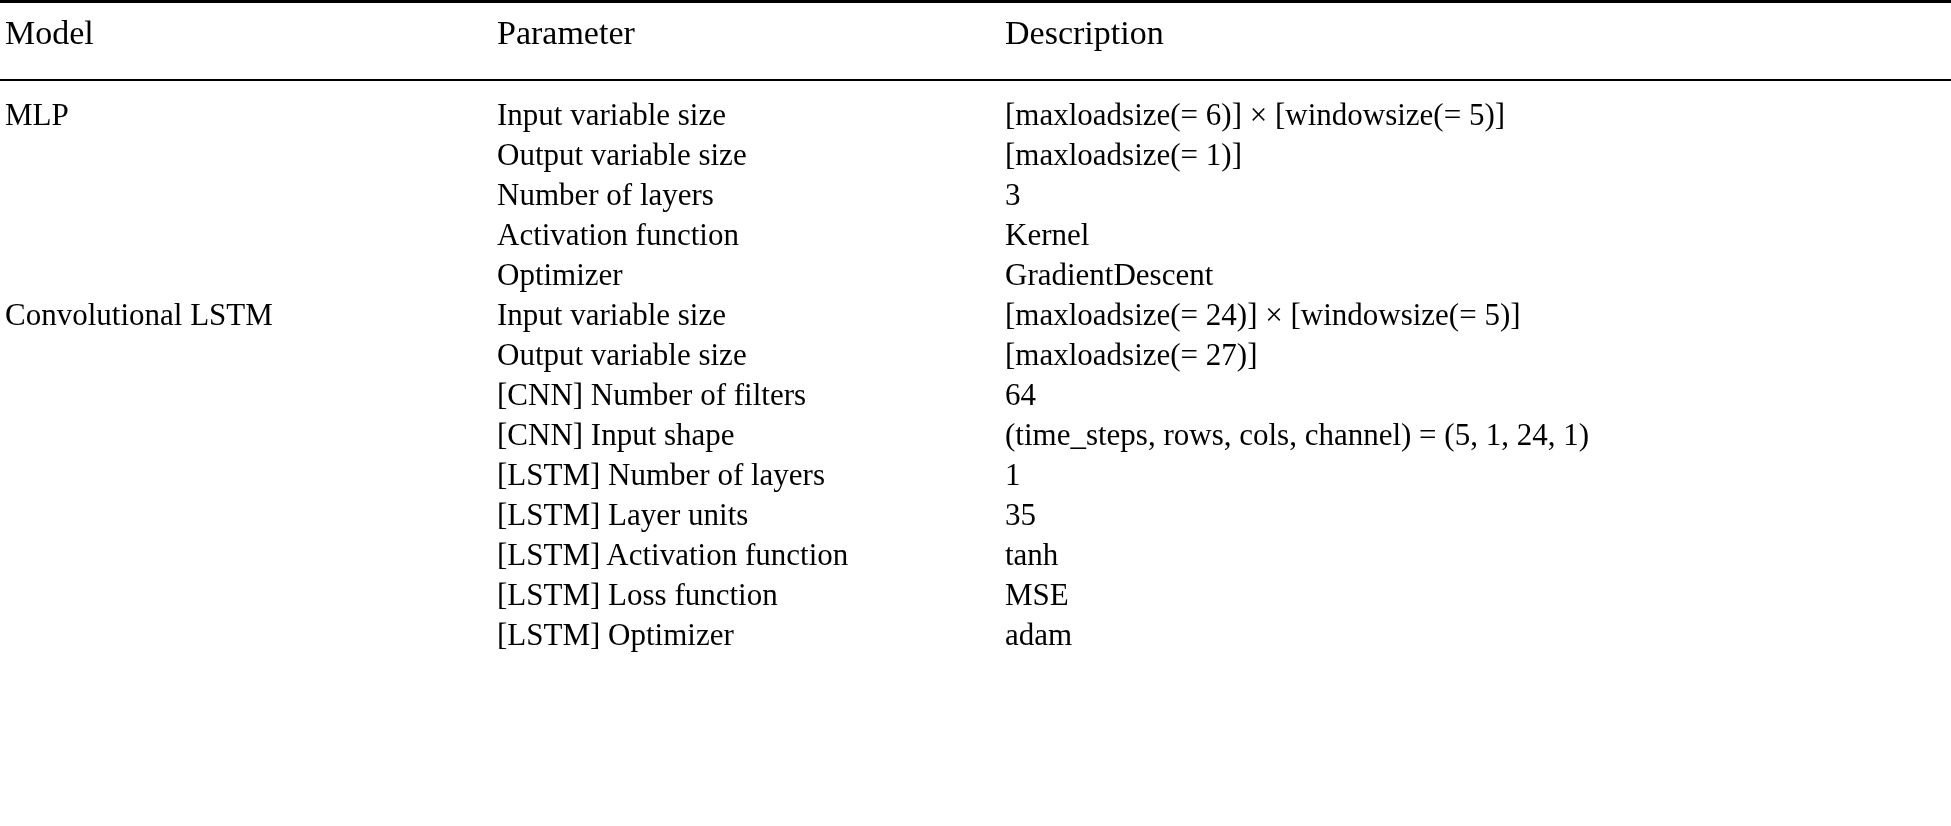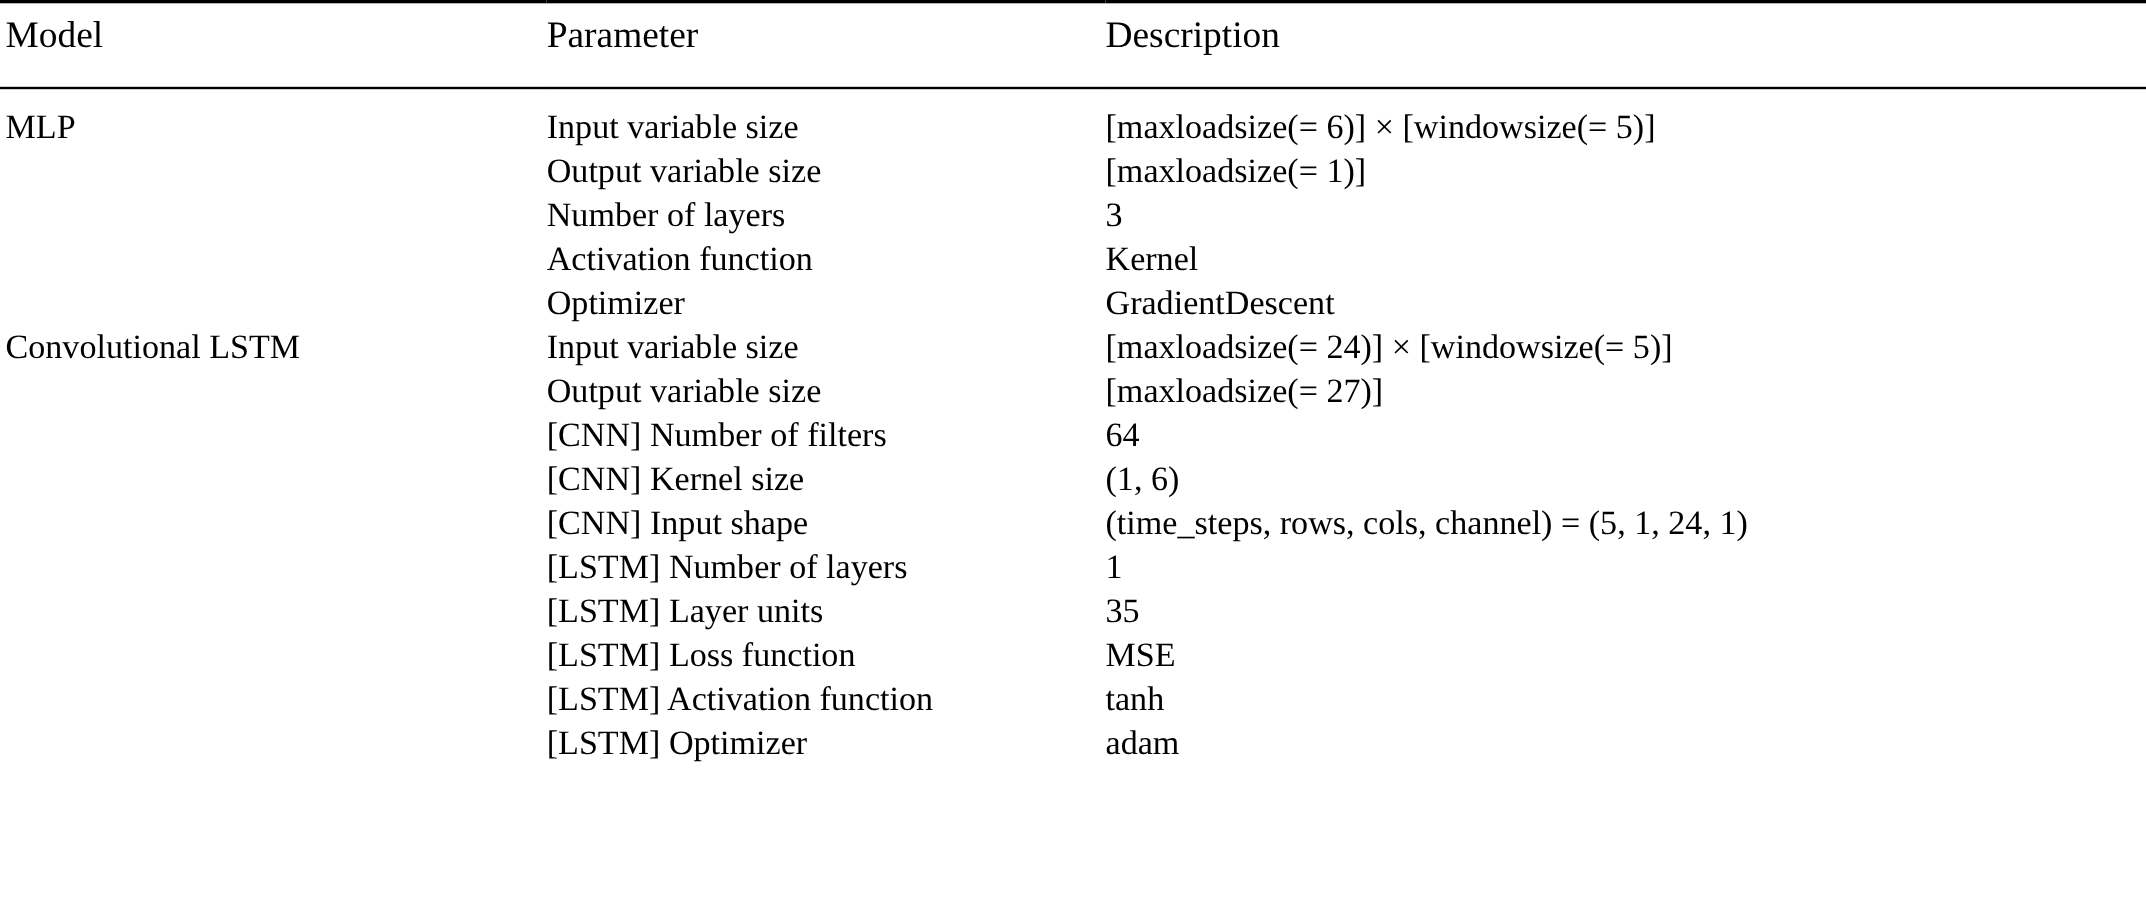--- a/index.html
+++ b/index.html
@@ -119,47 +119,42 @@
           <td class="cell-param">Output variable size</td>
           <td class="cell-desc">[maxloadsize(= 27)]</td>
         </tr>
         <tr>
           <td class="cell-model"></td>
           <td class="cell-param">[CNN] Number of filters</td>
           <td class="cell-desc">64</td>
         </tr>
         <tr>
           <td class="cell-model"></td>
-          <td class="cell-param">[CNN] Kernel size</td>
-          <td class="cell-desc">(1, 6)</td>
-        </tr>
-        <tr>
-          <td class="cell-model"></td>
           <td class="cell-param">[CNN] Input shape</td>
           <td class="cell-desc">(time_steps, rows, cols, channel) = (5, 1, 24, 1)</td>
         </tr>
         <tr>
           <td class="cell-model"></td>
           <td class="cell-param">[LSTM] Number of layers</td>
           <td class="cell-desc">1</td>
         </tr>
         <tr>
           <td class="cell-model"></td>
           <td class="cell-param">[LSTM] Layer units</td>
           <td class="cell-desc">35</td>
         </tr>
         <tr>
           <td class="cell-model"></td>
-          <td class="cell-param">[LSTM] Loss function</td>
-          <td class="cell-desc">MSE</td>
+          <td class="cell-param">[LSTM] Activation function</td>
+          <td class="cell-desc">tanh</td>
         </tr>
         <tr>
           <td class="cell-model"></td>
-          <td class="cell-param">[LSTM] Activation function</td>
-          <td class="cell-desc">tanh</td>
+          <td class="cell-param">[LSTM] Loss function</td>
+          <td class="cell-desc">MSE</td>
         </tr>
         <tr>
           <td class="cell-model"></td>
           <td class="cell-param">[LSTM] Optimizer</td>
           <td class="cell-desc">adam</td>
         </tr>
       </tbody>
   </table>
 </div>
 

